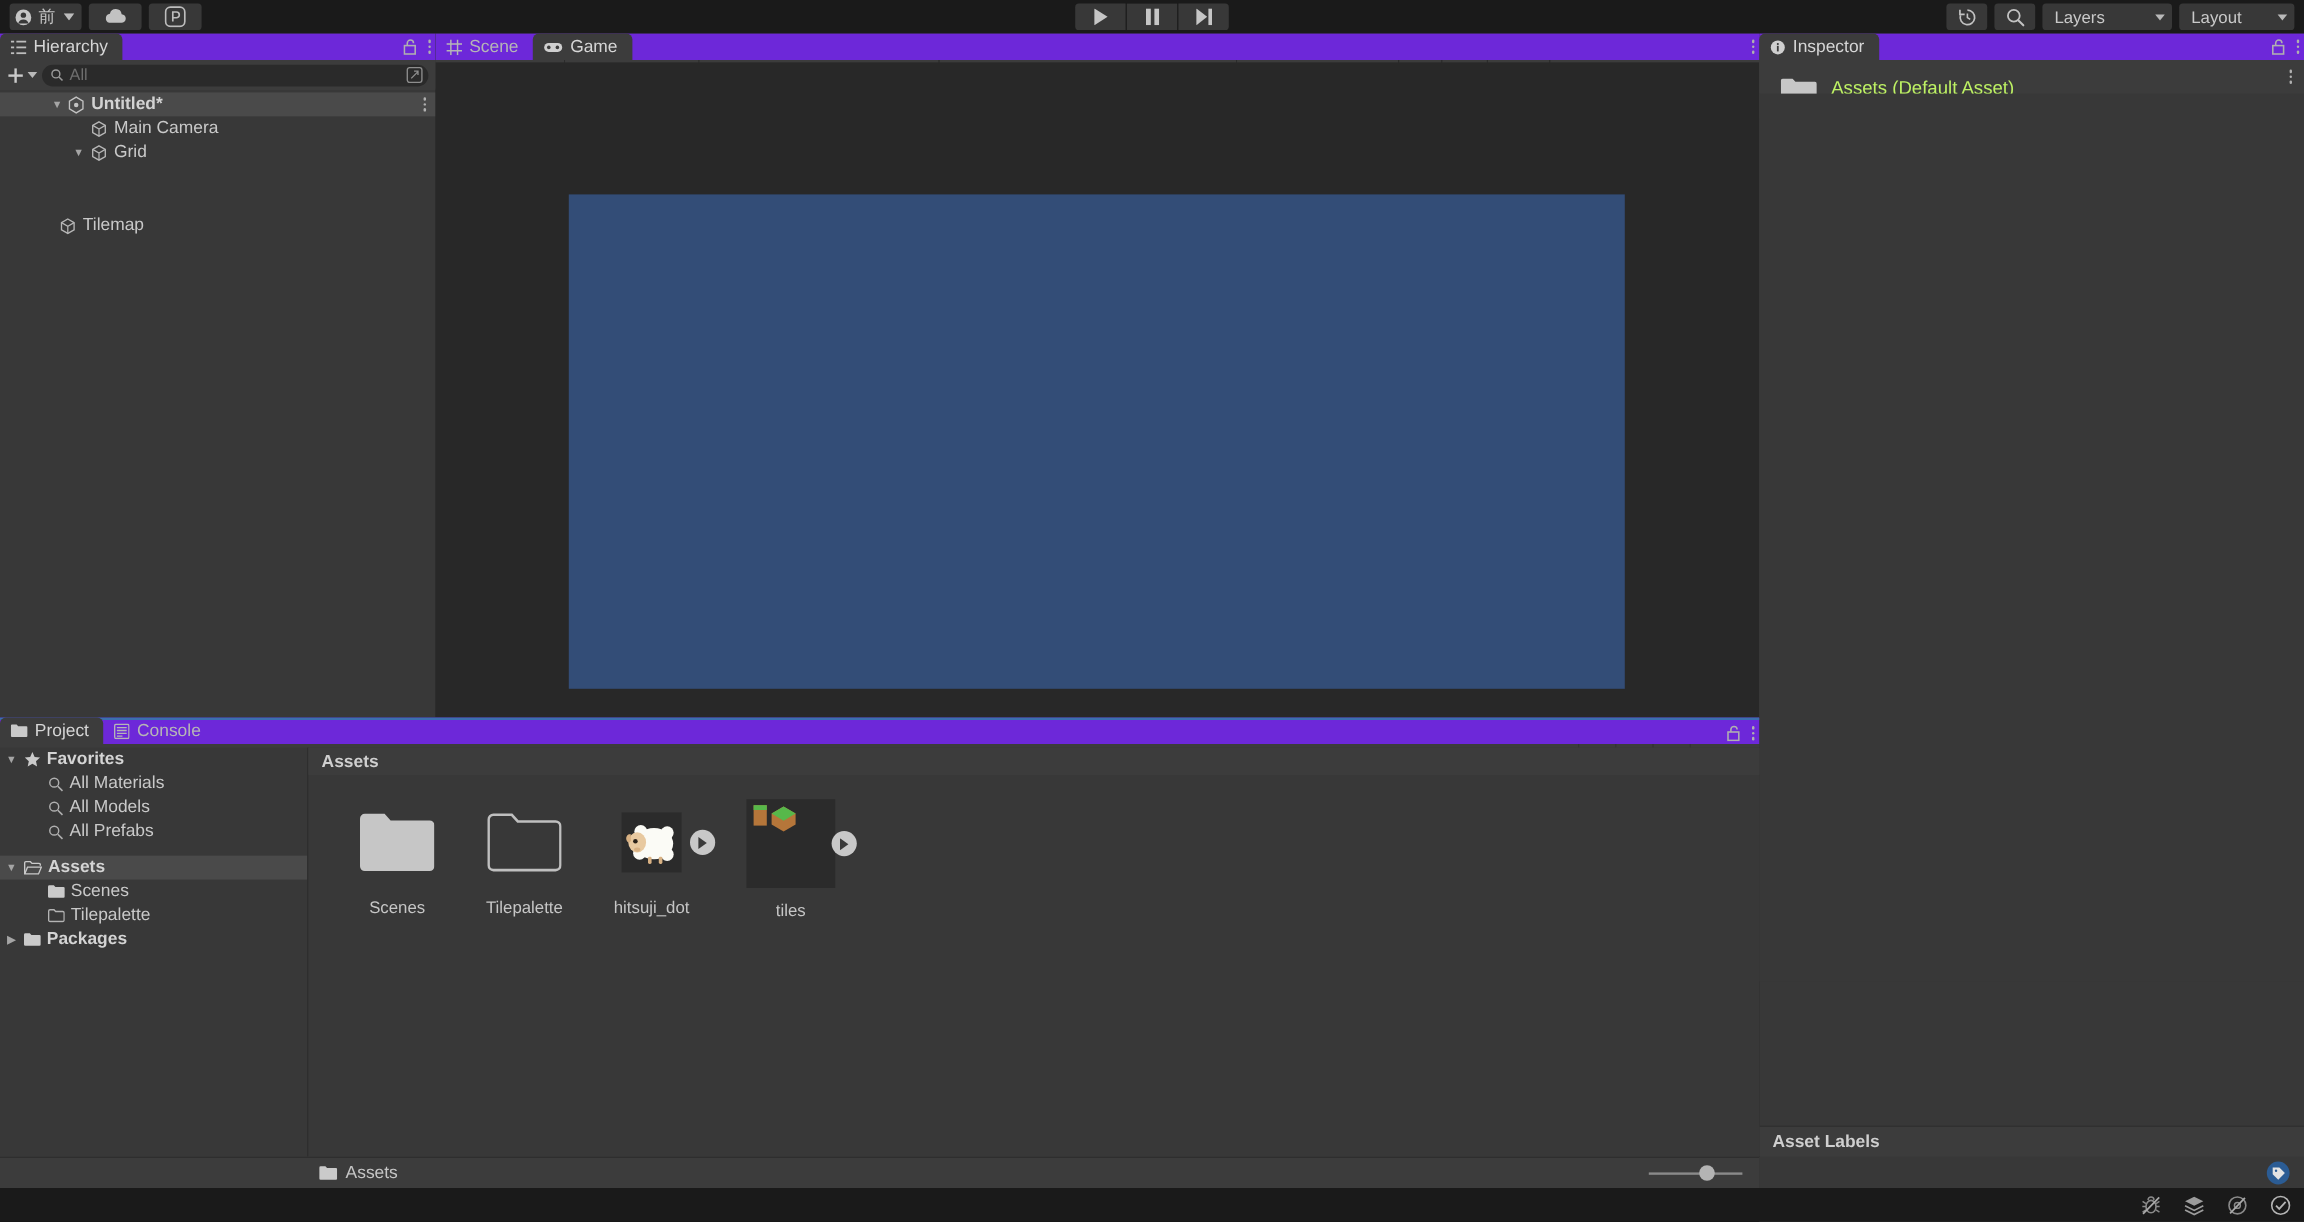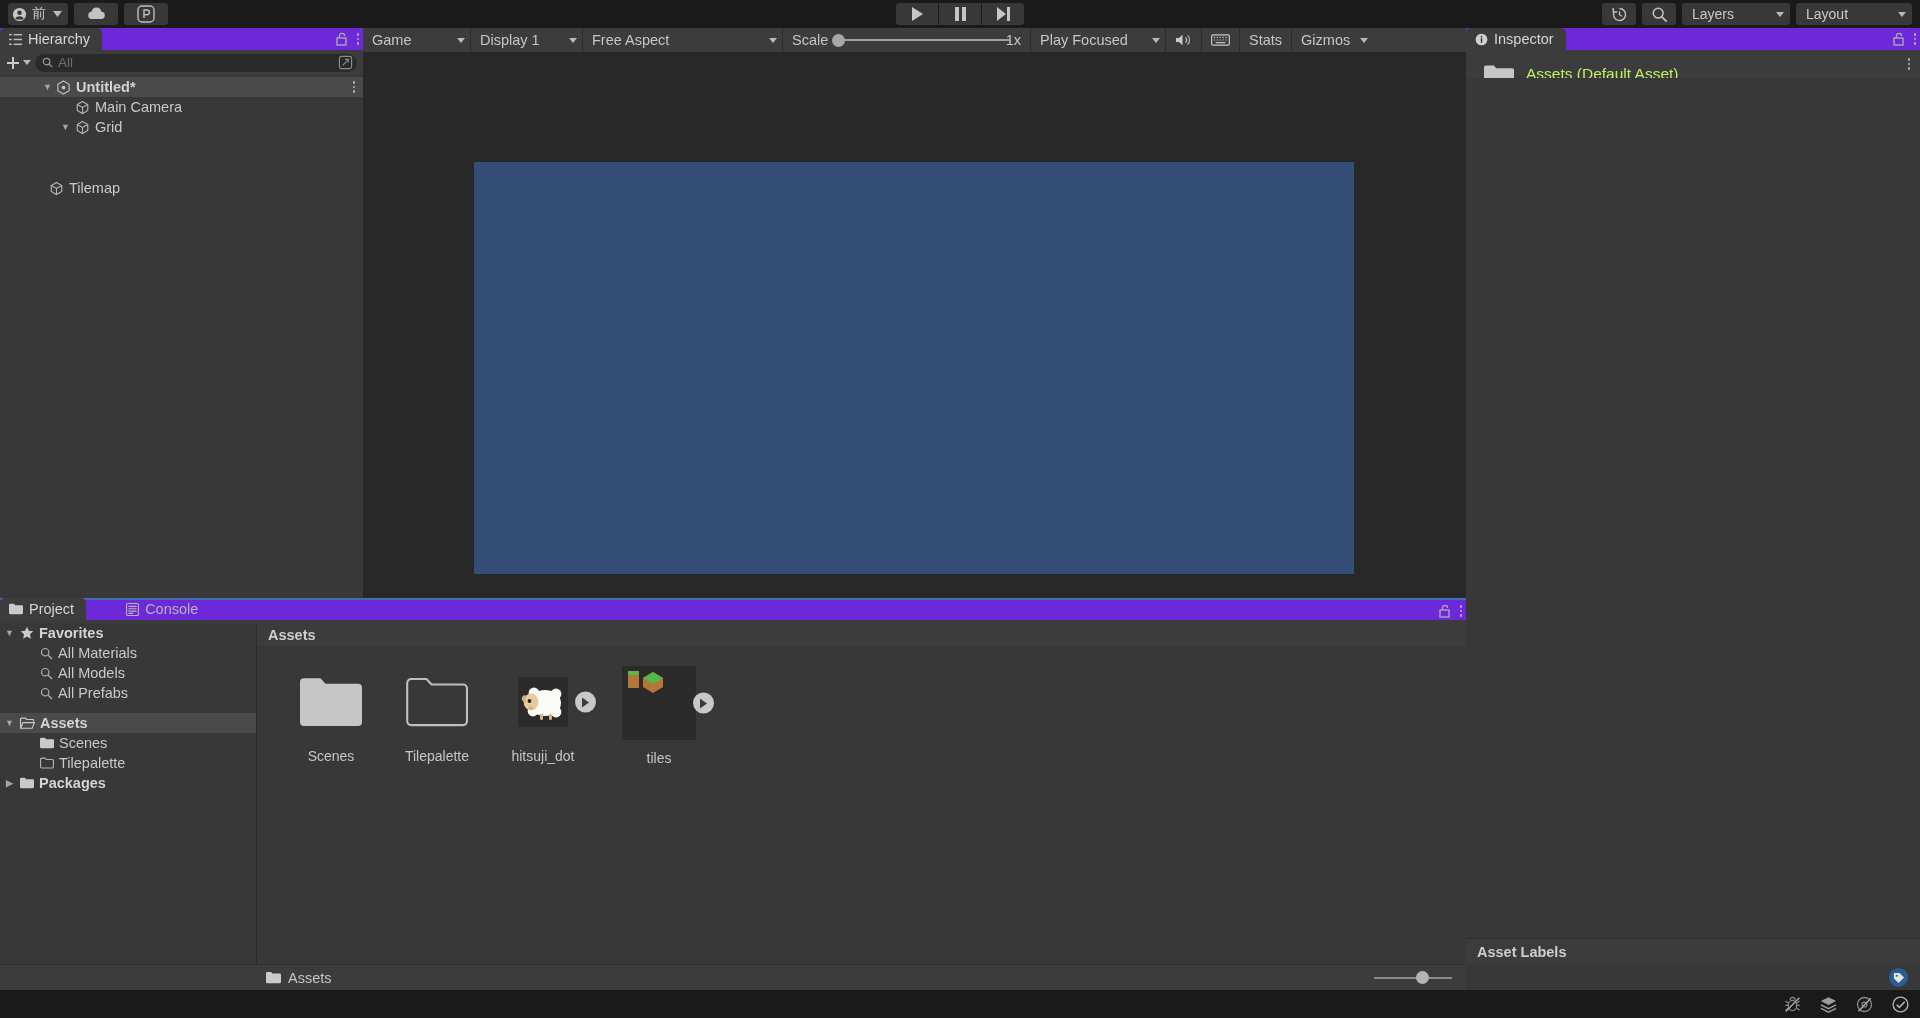--- a/index.html
+++ b/index.html
@@ -288,21 +288,21 @@
           <svg width="17" height="17" viewBox="0 0 18 18">
               <circle cx="7.6" cy="7.6" r="5.2" fill="none" stroke="#c2c2c2" stroke-width="1.6"></circle>
               <path d="M11.5 11.5L16 16" stroke="#c2c2c2" stroke-width="1.8" stroke-linecap="round"></path>
             </svg>
         </span>
       </div>
       <div class="tb-dd" style="width:108px;">
         <span>Layers</span>
         <span class="caret"></span>
       </div>
-      <div class="tb-dd" style="width:116px;">
+      <div class="tb-dd" style="width:96px;">
         <span>Layout</span>
         <span class="caret"></span>
       </div>
     </div>
   </div>
 
   <div class="panel" id="hierarchy">
     <div class="panel-tabbar">
       <div class="tab active">
         <span>
@@ -402,20 +402,47 @@
               <path d="M8 1.6l5.6 3.2v6.4L8 14.4 2.4 11.2V4.8z" fill="none" stroke="#b6b6b6" stroke-width="1.2"></path>
               <path d="M2.4 4.8L8 8l5.6-3.2M8 8v6.4" fill="none" stroke="#b6b6b6" stroke-width="1.1"></path>
             </svg>
         </span>
         <span>Tilemap</span>
       </div>
     </div>
   </div>
 
   <div class="panel" id="gameview">
+    <div class="panel-tabbar">
+      <div class="tab">
+        <span>
+          <svg width="13" height="13" viewBox="0 0 14 14">
+              <path d="M4 0v14M10 0v14M0 4h14M0 10h14" stroke="#b6b6b6" stroke-width="1.3"></path>
+            </svg>
+        </span>
+        <span>Scene</span>
+      </div>
+      <div class="tab active">
+        <span>
+          <svg width="16" height="11" viewBox="0 0 17 11">
+              <rect x="0.5" y="1.5" width="16" height="8" rx="4" fill="#cfcfcf"></rect>
+              <circle cx="4.6" cy="5.5" r="1.6" fill="#3c3c3c"></circle>
+              <circle cx="12.2" cy="5.5" r="1.6" fill="#3c3c3c"></circle>
+            </svg>
+        </span>
+        <span>Game</span>
+      </div>
+      <div class="tab-tools">
+        <span class="dots">
+            <i></i>
+            <i></i>
+            <i></i>
+          </span>
+      </div>
+    </div>
 
     <div class="gv-toolrow">
       <div class="gv-dd" style="width:108px;">
         <span>Game</span>
         <span class="caret"></span>
       </div>
       <div class="gv-dd" style="width:112px;">
         <span>Display 1</span>
         <span class="caret"></span>
       </div>
@@ -529,21 +556,21 @@
         </span>
         <span class="dropdown" style="width:82px;">
           <span>None</span>
           <span class="caret"></span>
         </span>
       </div>
     </div>
   </div>
 
   <div class="panel" id="project">
-    <div class="panel-tabbar" style="border-top:2px solid #3b6fb0;gap:31px;">
+    <div class="panel-tabbar" style="border-top:2px solid #3b6fb0;">
       <div class="tab active">
         <span>
           <svg width="14" height="12" viewBox="0 0 15 12">
               <path d="M0 1.6A1.2 1.2 0 0 1 1.2.4h4l1.4 1.5h7.2A1.2 1.2 0 0 1 15 3.1v7.3a1.2 1.2 0 0 1-1.2 1.2H1.2A1.2 1.2 0 0 1 0 10.4z" fill="#cacaca"></path>
             </svg>
         </span>
         <span>Project</span>
       </div>
       <div class="tab">
         <span>

